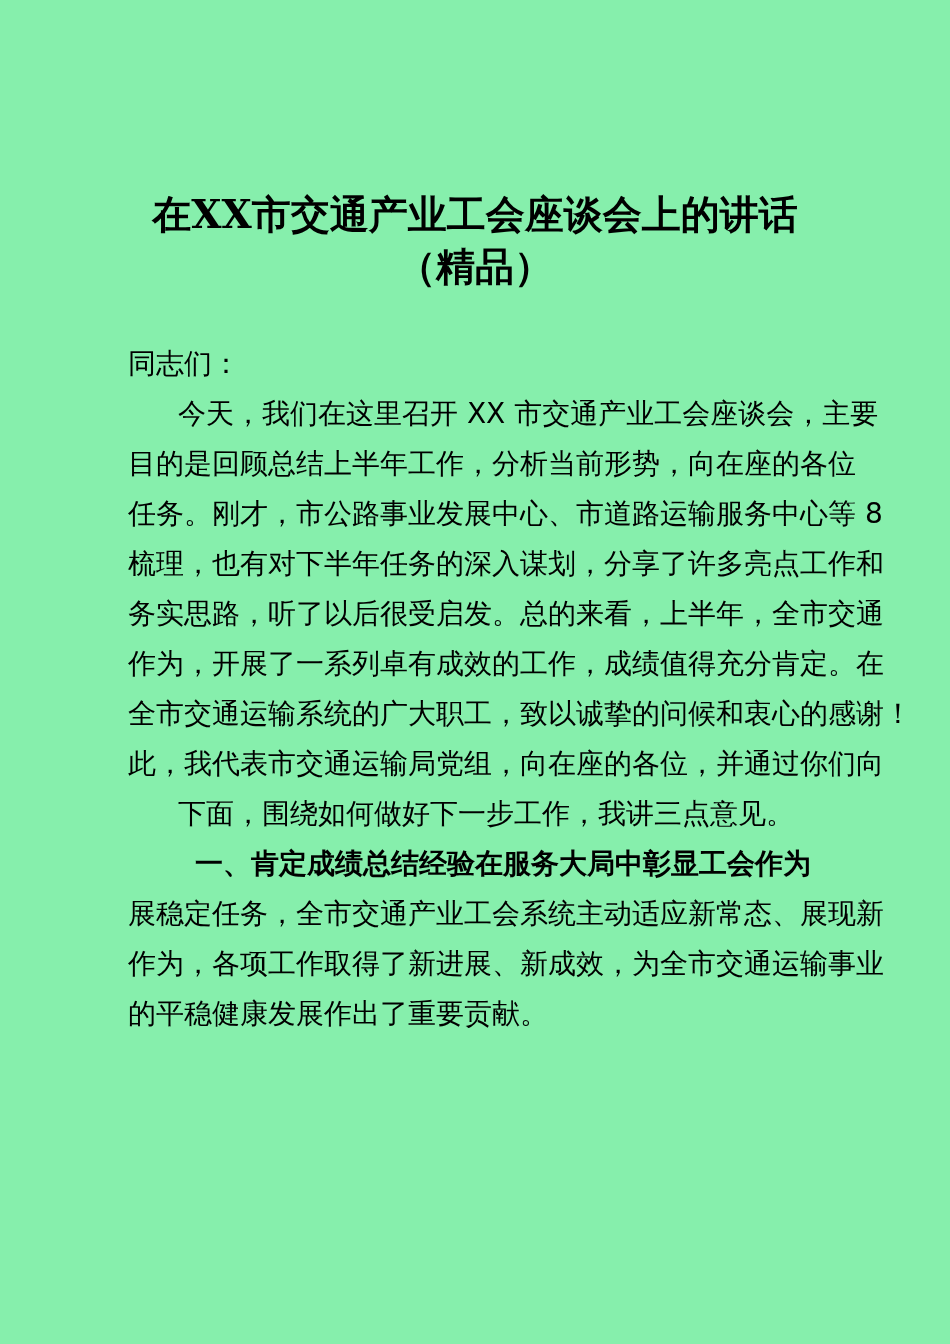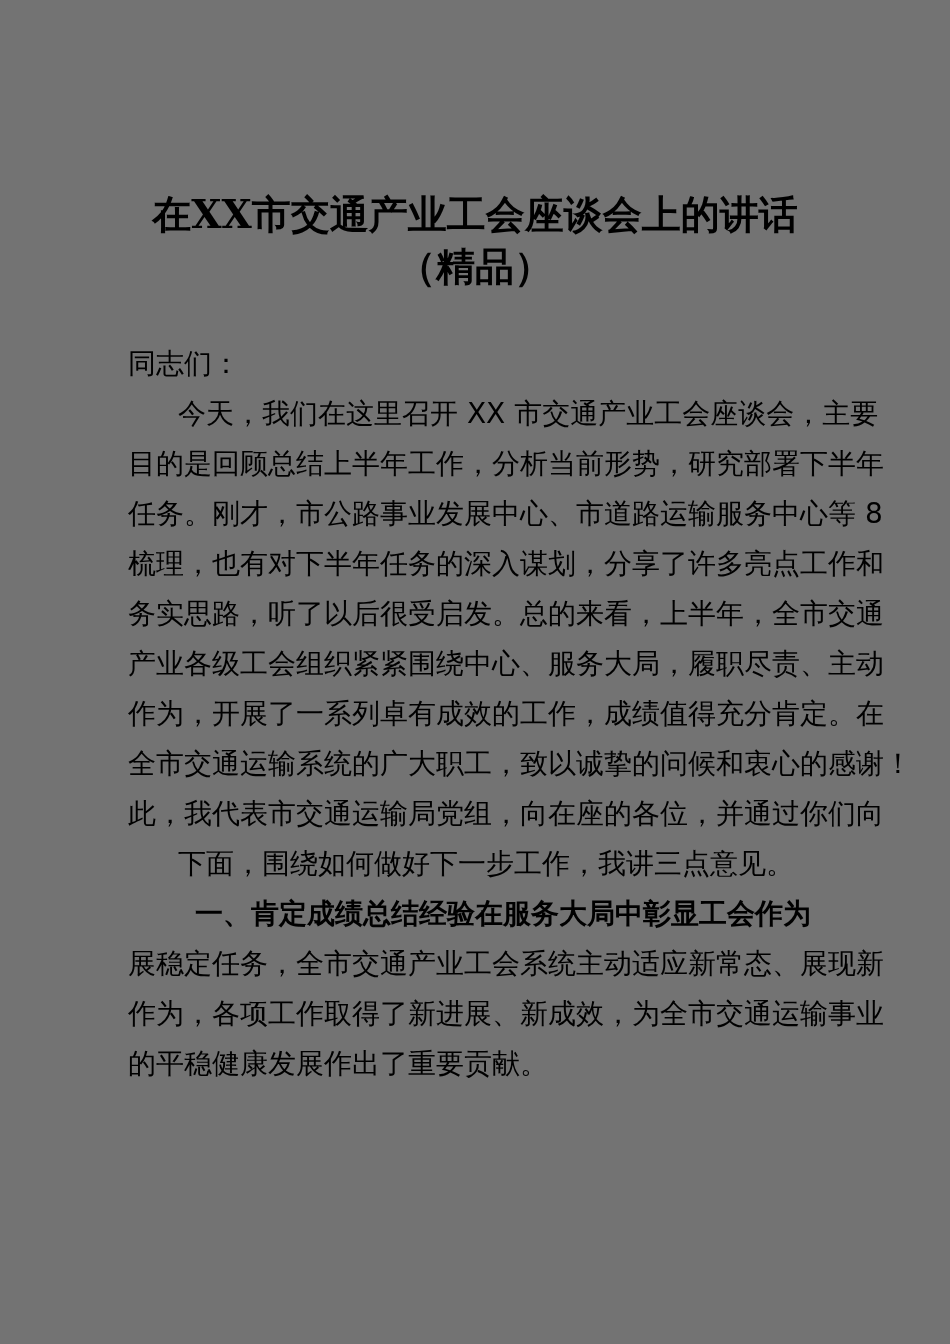--- a/index.html
+++ b/index.html
@@ -1,17 +1,17 @@
 <!DOCTYPE html>
 <html><head>
 <meta charset="utf-8">
 <style>
   html, body { margin: 0; padding: 0; background: #ffffff; }
   body { width: 950px; height: 1344px; position: relative; overflow: hidden; }
-  .page { position: absolute; left: 0; top: 0; width: 950px; height: 1344px; background: #737373; }
+  .page { position: absolute; left: 0; top: 0; width: 950px; height: 1344px; background: #86efac; }
   .title {
     position: absolute; left: 100px; width: 750px; top: 188px;
     text-align: center; font-family: "DejaVu Serif", serif;
     font-weight: bold; font-size: 39px; line-height: 52px; color: #000;
     letter-spacing: 0px;
   }
   .body {
     position: absolute; left: 128px; width: 700px; top: 339px;
     font-family: "DejaVu Sans", sans-serif; font-size: 28px;
     line-height: 50px; color: #000;
@@ -25,25 +25,24 @@
 
 <div class="page">
   <div class="title">
     <div>在XX市交通产业工会座谈会上的讲话</div>
     <div>（精品）</div>
   </div>
 
   <div class="body">
     <span class="line">同志们：</span>
     <span class="line indent">今天，我们在这里召开 XX 市交通产业工会座谈会，主要</span>
-    <span class="line">目的是回顾总结上半年工作，分析当前形势，研究部署下半年</span>
+    <span class="line">目的是回顾总结上半年工作，分析当前形势，向在座的各位</span>
     <span class="line">任务。刚才，市公路事业发展中心、市道路运输服务中心等 8</span>
     <span class="line">梳理，也有对下半年任务的深入谋划，分享了许多亮点工作和</span>
     <span class="line">务实思路，听了以后很受启发。总的来看，上半年，全市交通</span>
-    <span class="line">产业各级工会组织紧紧围绕中心、服务大局，履职尽责、主动</span>
     <span class="line">作为，开展了一系列卓有成效的工作，成绩值得充分肯定。在</span>
     <span class="line">全市交通运输系统的广大职工，致以诚挚的问候和衷心的感谢！</span>
     <span class="line">此，我代表市交通运输局党组，向在座的各位，并通过你们向</span>
     <span class="line indent">下面，围绕如何做好下一步工作，我讲三点意见。</span>
     <span class="line indent bold">一、肯定成绩总结经验在服务大局中彰显工会作为</span>
     <span class="line">展稳定任务，全市交通产业工会系统主动适应新常态、展现新</span>
     <span class="line">作为，各项工作取得了新进展、新成效，为全市交通运输事业</span>
     <span class="line">的平稳健康发展作出了重要贡献。</span>
   </div>
 </div>

